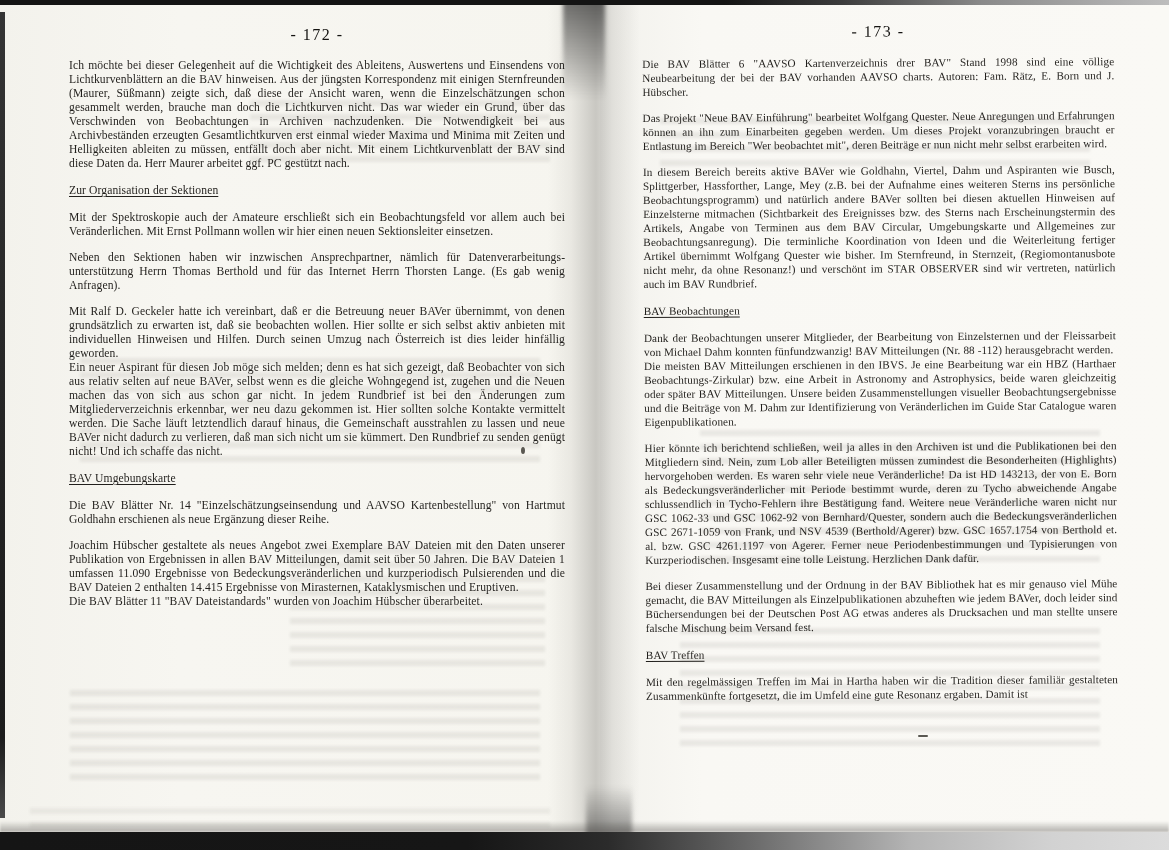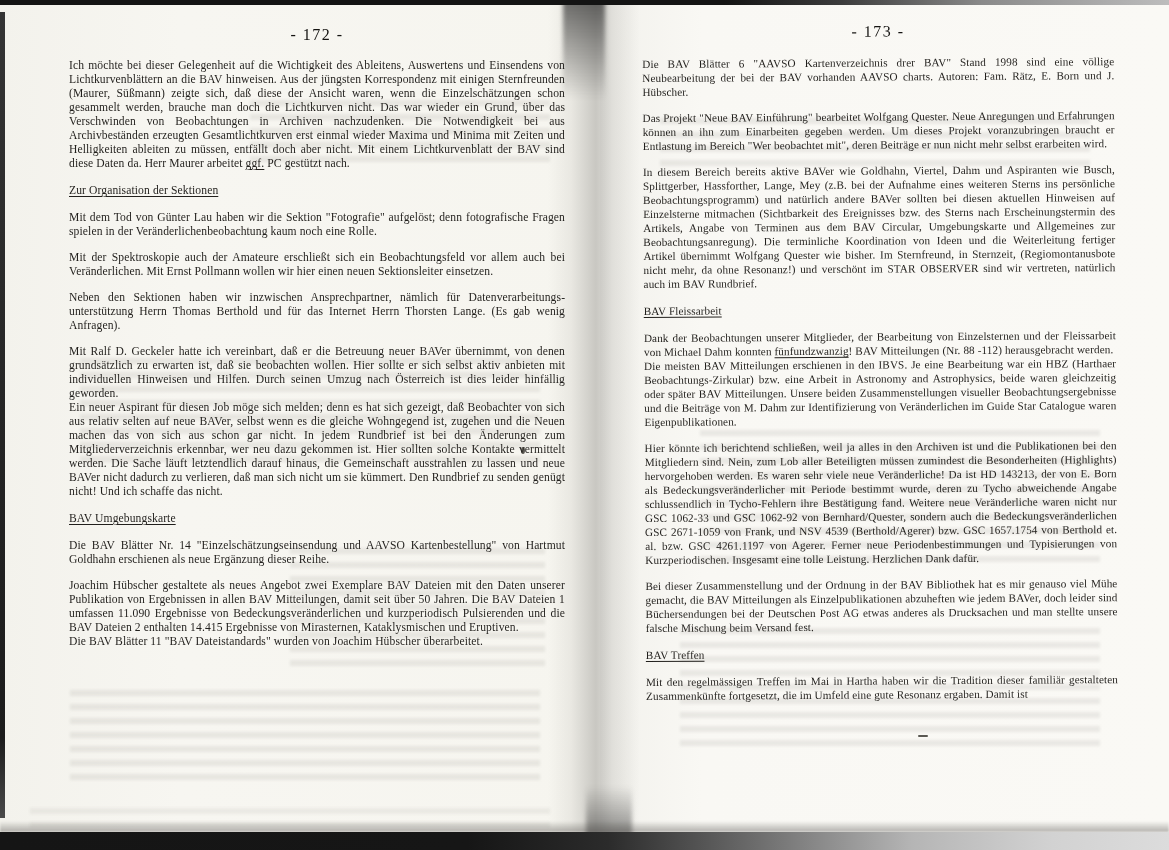--- a/index.html
+++ b/index.html
@@ -94,21 +94,21 @@
   }
   .block { margin: 0; }
   .block.p { margin-top: 12px; }
   .block.tight { margin-top: 0; }
   .block.h {
     margin-top: 13px; margin-bottom: 13px;
     text-decoration: underline;
     text-underline-offset: 2px;
     text-align: left;
   }
-  .u { text-decoration: underline; text-underline-offset: 2px; }
+  .u { text-underline-offset: 2px; }
 </style>
 </head>
 <body>
 
 <div class="scan">
 
   <div class="paper-left"></div>
   <div class="paper-right"></div>
 
   <div class="bleed" style="left:250px; top:100px; width:300px; height:66px;"></div>
@@ -128,39 +128,38 @@
   <div class="edge-bottom-shadow"></div>
   <div class="edge-bottom"></div>
   <div class="speck" style="left:521px; top:447px; width:4px; height:7px;"></div>
   <div class="speck" style="left:918px; top:735px; width:10px; height:2px; border-radius:1px;"></div>
 
   <div class="textcol left">
     <div class="page-number">- 172 -</div>
     <div>
         <div class="block p"><span>Ich möchte bei dieser Gelegenheit auf die Wichtigkeit des Ableitens, Auswertens und Einsendens von Lichtkurvenblättern an die BAV hinweisen. Aus der jüngsten Korrespondenz mit einigen Sternfreunden (Maurer, Süßmann) zeigte sich, daß diese der Ansicht waren, wenn die Einzelschätzungen schon gesammelt werden, brauche man doch die Lichtkurven nicht. Das war wieder ein Grund, über das Verschwinden von Beobachtungen in Archiven nachzuden­ken. Die Notwendigkeit bei aus Archivbeständen erzeugten Gesamtlichtkurven erst einmal wieder Maxima und Minima mit Zeiten und Helligkeiten ableiten zu müssen, entfällt doch aber nicht. Mit einem Lichtkurvenblatt der BAV sind diese Daten da. Herr Maurer arbeitet </span><span class="u">ggf.</span><span> PC gestützt nach.</span></div>
         <div class="block h"><span>Zur Organisation der Sektionen</span></div>
-        <div class="block p"><span>Mit dem Tod von Günter Lau haben wir die Sektion "Fotografie" aufgelöst; denn fotografische Fragen spielen in der Veränderlichenbeobachtung kaum noch eine Rolle.</span></div>
         <div class="block p"><span>Mit der Spektroskopie auch der Amateure erschließt sich ein Beobachtungsfeld vor allem auch bei Veränderlichen. Mit Ernst Pollmann wollen wir hier einen neuen Sektionsleiter einsetzen.</span></div>
         <div class="block p"><span>Neben den Sektionen haben wir inzwischen Ansprechpartner, nämlich für Datenverarbeitungs­unterstützung Herrn Thomas Berthold und für das Internet Herrn Thorsten Lange. (Es gab wenig Anfragen).</span></div>
         <div class="block p"><span>Mit Ralf D. Geckeler hatte ich vereinbart, daß er die Betreuung neuer BAVer übernimmt, von denen grundsätzlich zu erwarten ist, daß sie beobachten wollen. Hier sollte er sich selbst aktiv anbieten mit individuellen Hinweisen und Hilfen. Durch seinen Umzug nach Österreich ist dies leider hinfällig geworden.</span></div>
         <div class="block p tight"><span>Ein neuer Aspirant für diesen Job möge sich melden; denn es hat sich gezeigt, daß Beobachter von sich aus relativ selten auf neue BAVer, selbst wenn es die gleiche Wohngegend ist, zugehen und die Neuen machen das von sich aus schon gar nicht. In jedem Rundbrief ist bei den Änderungen zum Mitgliederverzeichnis erkennbar, wer neu dazu gekommen ist. Hier sollten solche Kontakte vermittelt werden. Die Sache läuft letztendlich darauf hinaus, die Gemeinschaft ausstrahlen zu lassen und neue BAVer nicht dadurch zu verlieren, daß man sich nicht um sie kümmert. Den Rundbrief zu senden genügt nicht! Und ich schaffe das nicht.</span></div>
         <div class="block h"><span>BAV Umgebungskarte</span></div>
         <div class="block p"><span>Die BAV Blätter Nr. 14 "Einzelschätzungseinsendung und AAVSO Kartenbestellung" von Hartmut Goldhahn erschienen als neue Ergänzung dieser Reihe.</span></div>
         <div class="block p"><span>Joachim Hübscher gestaltete als neues Angebot zwei Exemplare BAV Dateien mit den Daten unserer Publikation von Ergebnissen in allen BAV Mitteilungen, damit seit über 50 Jahren. Die BAV Dateien 1 umfassen 11.090 Ergebnisse von Bedeckungsveränderlichen und kurzperio­disch Pulsierenden und die BAV Dateien 2 enthalten 14.415 Ergebnisse von Mirasternen, Kataklysmischen und Eruptiven.</span></div>
         <div class="block p tight"><span>Die BAV Blätter 11 "BAV Dateistandards" wurden von Joachim Hübscher überarbeitet.</span></div>
       </div>
   </div>
 
   <div class="textcol right">
     <div class="page-number">- 173 -</div>
     <div>
         <div class="block p"><span>Die BAV Blätter 6 "AAVSO Kartenverzeichnis drer BAV" Stand 1998 sind eine völlige Neubearbeitung der bei der BAV vorhanden AAVSO charts. Autoren: Fam. Rätz, E. Born und J. Hübscher.</span></div>
         <div class="block p"><span>Das Projekt "Neue BAV Einführung" bearbeitet Wolfgang Quester. Neue Anregungen und Erfahrungen können an ihn zum Einarbeiten gegeben werden. Um dieses Projekt voranzubringen braucht er Entlastung im Bereich "Wer beobachtet mit", deren Beiträge er nun nicht mehr selbst erarbeiten wird.</span></div>
         <div class="block p"><span>In diesem Bereich bereits aktive BAVer wie Goldhahn, Viertel, Dahm und Aspiranten wie Busch, Splittgerber, Hassforther, Lange, Mey (z.B. bei der Aufnahme eines weiteren Sterns ins persönliche Beobachtungsprogramm) und natürlich andere BAVer sollten bei diesen aktuellen Hinweisen auf Einzelsterne mitmachen (Sichtbarkeit des Ereignisses bzw. des Sterns nach Erscheinungstermin des Artikels, Angabe von Terminen aus dem BAV Circular, Umgebungskarte und Allgemeines zur Beobachtungsanregung). Die terminliche Koordination von Ideen und die Weiterleitung fertiger Artikel übernimmt Wolfgang Quester wie bisher. Im Sternfreund, in Sternzeit, (Regiomontanusbote nicht mehr, da ohne Resonanz!) und verschönt im STAR OBSERVER sind wir vertreten, natürlich auch im BAV Rundbrief.</span></div>
-        <div class="block h"><span>BAV Fleissarbeit</span></div>
+        <div class="block h"><span>BAV Beobachtungen</span></div>
         <div class="block p"><span>Dank der Beobachtungen unserer Mitglieder, der Bearbeitung von Einzelsternen und der Fleissarbeit von Michael Dahm konnten </span><span class="u">fünfundzwanzig</span><span>! BAV Mitteilungen (Nr. 88 -112) herausgebracht werden.</span></div>
         <div class="block p tight"><span>Die meisten BAV Mitteilungen erschienen in den IBVS. Je eine Bearbeitung war ein HBZ (Harthaer Beobachtungs-Zirkular) bzw. eine Arbeit in Astronomy and Astrophysics, beide waren gleichzeitig oder später BAV Mitteilungen. Unsere beiden Zusammenstellungen visueller Beobachtungsergebnisse und die Beiträge von M. Dahm zur Identifizierung von Veränderlichen im Guide Star Catalogue waren Eigenpublikationen.</span></div>
         <div class="block p"><span>Hier könnte ich berichtend schließen, weil ja alles in den Archiven ist und die Publikationen bei den Mitgliedern sind. Nein, zum Lob aller Beteiligten müssen zumindest die Besonderheiten (Highlights) hervorgehoben werden. Es waren sehr viele neue Veränderliche! Da ist HD 143213, der von E. Born als Bedeckungsveränderlicher mit Periode bestimmt wurde, deren zu Tycho abweichende Angabe schlussendlich in Tycho-Fehlern ihre Bestätigung fand. Weitere neue Veränderliche waren nicht nur GSC 1062-33 und GSC 1062-92 von Bernhard/Quester, sondern auch die Bedeckungsveränderlichen GSC 2671-1059 von Frank, und NSV 4539 (Berthold/Agerer) bzw. GSC 1657.1754 von Berthold et. al. bzw. GSC 4261.1197 von Agerer. Ferner neue Periodenbestimmungen und Typisierungen von Kurzperiodischen. Insgesamt eine tolle Leistung. Herzlichen Dank dafür.</span></div>
         <div class="block p"><span>Bei dieser Zusammenstellung und der Ordnung in der BAV Bibliothek hat es mir genauso viel Mühe gemacht, die BAV Mitteilungen als Einzelpublikationen abzuheften wie jedem BAVer, doch leider sind Büchersendungen bei der Deutschen Post AG etwas anderes als Drucksachen und man stellte unsere falsche Mischung beim Versand fest.</span></div>
         <div class="block h"><span>BAV Treffen</span></div>
         <div class="block p"><span>Mit den regelmässigen Treffen im Mai in Hartha haben wir die Tradition dieser familiär gestalteten Zusammenkünfte fortgesetzt, die im Umfeld eine gute Resonanz ergaben. Damit ist</span></div>
       </div>
   </div>
 
 </div>

